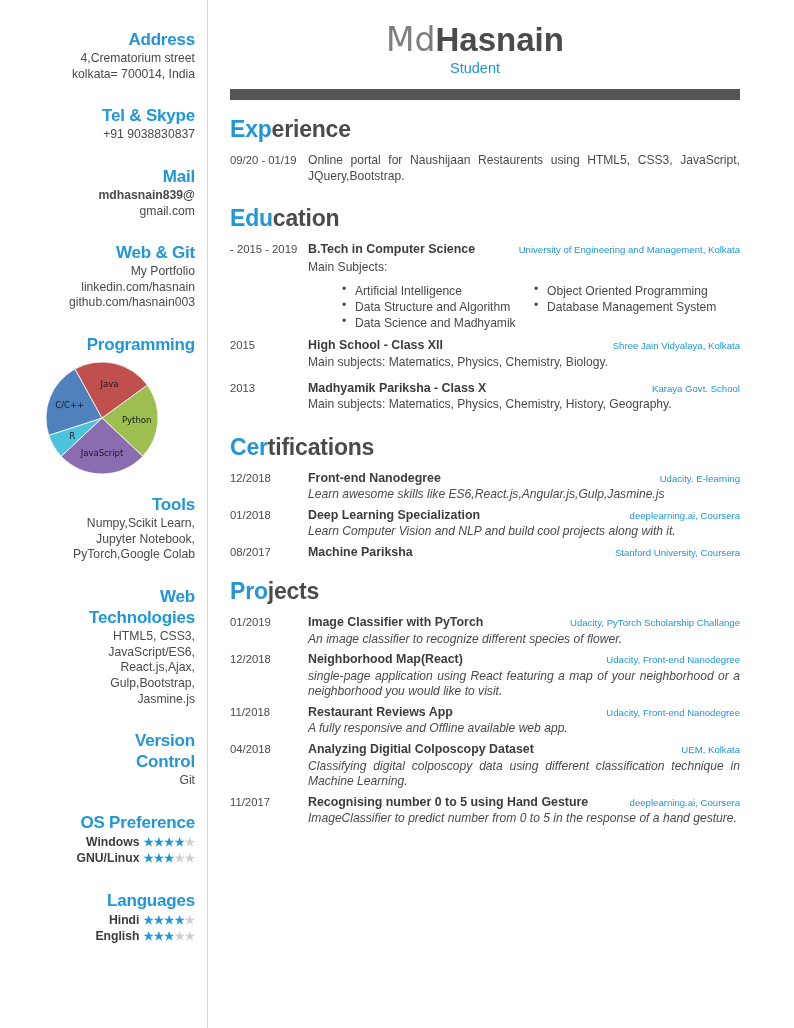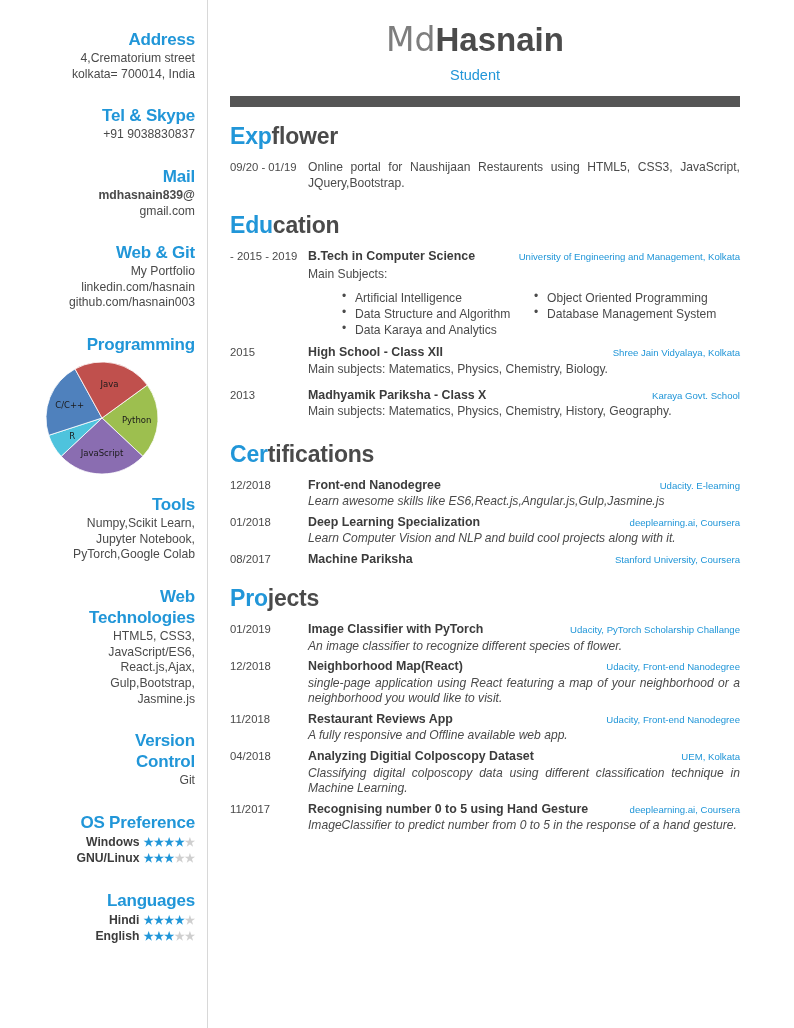--- a/index.html
+++ b/index.html
@@ -94,21 +94,21 @@
     font-size: 33px;
     line-height: 1.12;
     color: #5a5a5a;
     letter-spacing: 0px;
   }
   .name .first { font-weight: 300; color: #7e7e7e; font-family: "DejaVu Sans", sans-serif; font-weight: normal; }
   .name .last { font-weight: bold; color: #4b4b4b; }
   .subtitle {
     color: #2196d8;
     font-size: 14.5px;
-    margin-top: 8px;
+    margin-top: 1px;
   }
   .headbar {
     height: 11px;
     background: #555555;
     margin-top: 13px;
     margin-bottom: 16px;
   }
 
   .section { margin-bottom: 6px; }
   .section-title {
@@ -298,21 +298,21 @@
 
   <main class="main">
 
     <div class="name-head">
       <div class="name"><span class="first">Md</span><span class="last">Hasnain</span></div>
       <div class="subtitle">Student</div>
     </div>
     <div class="headbar"></div>
 
     <div class="section">
-      <div class="section-title"><span class="hl">Exp</span><span>flower</span></div>
+      <div class="section-title"><span class="hl">Exp</span><span>erience</span></div>
 
       <div class="entry">
         <div class="entry-date">09/20 - 01/19</div>
         <div class="entry-body">
           <div class="entry-desc">Online portal for Naushijaan Restaurents using HTML5, CSS3, JavaScript, JQuery,Bootstrap.</div>
         </div>
       </div>
     </div>
 
     <div class="sec-gap"></div>
@@ -325,21 +325,21 @@
         <div class="entry-body">
           <div class="entry-head">
             <span class="entry-title">B.Tech in Computer Science</span>
             <span class="entry-org bump">University of Engineering and Management, Kolkata</span>
           </div>
           <div class="subjects-label">Main Subjects:</div>
           <div class="subject-cols">
             <div class="subject-col">
               <div class="subject-item">Artificial Intelligence</div>
               <div class="subject-item">Data Structure and Algorithm</div>
-              <div class="subject-item">Data Karaya and Analytics</div>
+              <div class="subject-item">Data Science and Madhyamik</div>
             </div>
             <div class="subject-col">
               <div class="subject-item">Object Oriented Programming</div>
               <div class="subject-item">Database Management System</div>
             </div>
           </div>
         </div>
       </div>
 
       <div class="entry">

